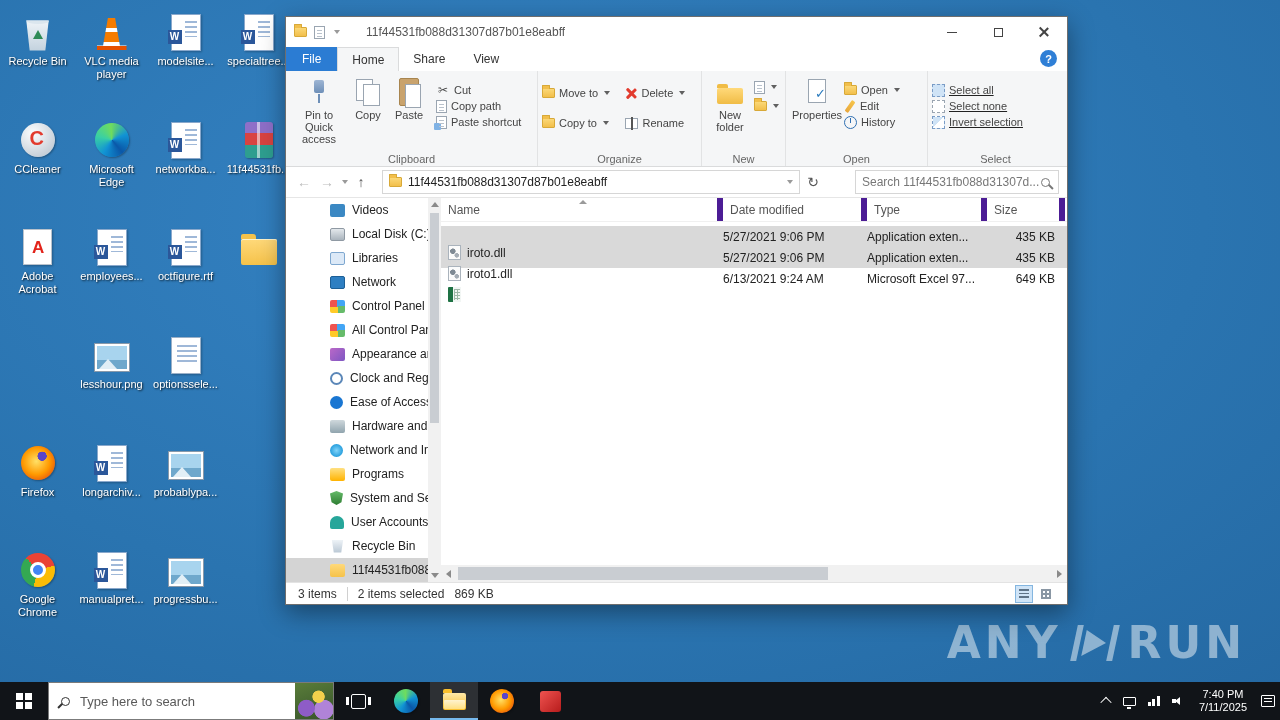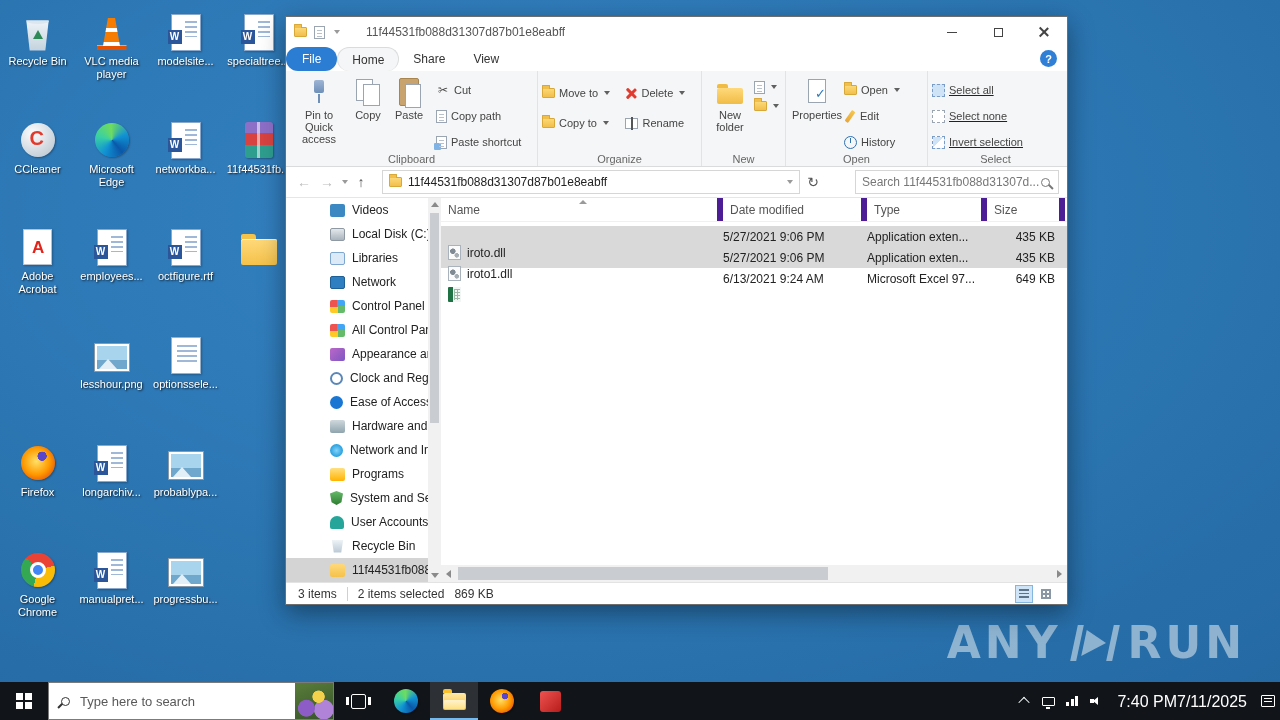--- a/index.html
+++ b/index.html
@@ -48,32 +48,32 @@
   .title-text { color:#555; margin-left:26px; white-space:nowrap; overflow:hidden; }
   .win-controls { margin-left:auto; display:flex; height:100%; }
   .win-btn { width:46px; display:flex; align-items:center; justify-content:center; }
   .wb-min { width:10px; height:1px; background:#444; }
   .wb-max { width:9px; height:9px; border:1px solid #444; }
   .wb-close { position:relative; width:12px; height:12px; }
   .wb-close::before,.wb-close::after { content:""; position:absolute; left:5px; top:0; width:1.5px; height:12px; background:#444; }
   .wb-close::before { transform:rotate(45deg);} .wb-close::after { transform:rotate(-45deg); }
 
   .menubar { height:24px; display:flex; align-items:stretch; flex:none; background:#fff; }
-  .tab { padding:4px 14px; color:#333; display:flex; align-items:center;border-radius:12px; }
+  .tab { padding:4px 14px; color:#333; display:flex; align-items:center; }
   .tab.file { background:#2b7cd3; color:#fff; padding:4px 16px; }
   .tab.active { background:#f5f6f7; border:1px solid #dadbdc; border-bottom:none; }
   .help { width:17px; height:17px; border-radius:50%; background:#2f7fd6; margin:3px 10px 0 auto; display:flex; align-items:center; justify-content:center; }
   .help::after { content:"?"; color:#fff; font-size:11px; font-weight:bold; }
 
   .ribbon { height:96px; background:#f5f6f7; border-bottom:1px solid #dadbdc; display:flex; flex:none; }
   .rgroup { position:relative; border-right:1px solid #e2e3e4; display:flex; padding:2px 2px 16px 4px; }
   .rgroup-label { position:absolute; bottom:1px; left:0; right:0; text-align:center; font-size:11px; color:#666; }
   .bigbtn { display:flex; flex-direction:column; align-items:center; text-align:center; font-size:11px; line-height:12px; color:#444; padding-top:3px; }
   .blabel { margin-top:1px; }
-  .smallcol { display:flex; flex-direction:column; padding-top:9px; gap:10px; }
+  .smallcol { display:flex; flex-direction:column; padding-top:9px; gap:0; }
   .smallbtn { display:flex; align-items:center; gap:4px; height:16px; font-size:11px; color:#444; white-space:nowrap; }
   .orgcol { display:flex; flex-direction:column; padding-top:12px; gap:14px; }
   .g-clipboard { width:252px; } .g-organize { width:164px; } .g-new { width:84px; } .g-open { width:142px; } .g-select { width:135px; border-right:none;text-decoration:underline; }
 
   .bico { width:34px; height:32px; position:relative; flex:none; }
   .b-pin::before { content:""; position:absolute; left:12px; top:4px; width:10px; height:13px; background:linear-gradient(#9fb6d4,#6d8fb8); border-radius:2px; }
   .b-pin::after { content:""; position:absolute; left:16px; top:18px; width:2px; height:9px; background:#6d8fb8; }
   .b-copy::before { content:""; position:absolute; left:5px; top:3px; width:15px; height:20px; background:#fff; border:1px solid #9aa5b1; }
   .b-copy::after { content:""; position:absolute; left:12px; top:8px; width:15px; height:20px; background:#fff; border:1px solid #9aa5b1; }
   .b-paste::before { content:""; position:absolute; left:7px; top:2px; width:18px; height:26px; background:#c9a36d; border:1px solid #a8854f; border-radius:2px; }
@@ -215,21 +215,21 @@
   .tray-btn { width:24px; height:38px; display:flex; align-items:center; justify-content:center; }
   .chev { width:8px; height:8px; border-left:1.6px solid #fff; border-top:1.6px solid #fff; transform:rotate(45deg) translate(1px,1px); }
   .tr-disp { width:13px; height:9px; border:1.5px solid #fff; border-radius:1px; position:relative; }
   .tr-disp::after { content:""; position:absolute; left:3px; bottom:-4px; width:4px; height:1.5px; background:#fff; }
   .tr-vol { position:relative; width:12px; height:12px; }
   .tr-vol::before { content:""; position:absolute; left:0; top:4px; width:4px; height:4px; background:#fff; }
   .tr-vol::after { content:""; position:absolute; left:3px; top:2px; border-top:4px solid transparent; border-bottom:4px solid transparent; border-right:5px solid #fff; }
   .tr-net { position:relative; width:12px; height:10px; border-right:3px solid #fff; }
   .tr-net::before { content:""; position:absolute; left:0; bottom:0; width:3px; height:4px; background:#fff; }
   .tr-net::after { content:""; position:absolute; left:4.5px; bottom:0; width:3px; height:7px; background:#fff; }
-  .tb-clock { color:#fff; font-size:16px; line-height:13px; text-align:center; padding:0 9px; display:flex; flex-direction:row; justify-content:center; }
+  .tb-clock { color:#fff; font-size:11px; line-height:13px; text-align:center; padding:0 9px; display:flex; flex-direction:column; justify-content:center; }
   .tr-note { width:14px; height:12px; border:1.5px solid #fff; border-radius:1px; position:relative; }
   .tr-note::after { content:""; position:absolute; left:2px; right:2px; top:2px; height:5px; background:repeating-linear-gradient(#fff 0 1px, transparent 1px 3px); }
 </style>
 </head>
 <body>
 
 <div class="desktop">
   <div class="dicon" style="left:2px;top:12px">
     <div class="di-img">
         <span class="di-recycle"></span>

